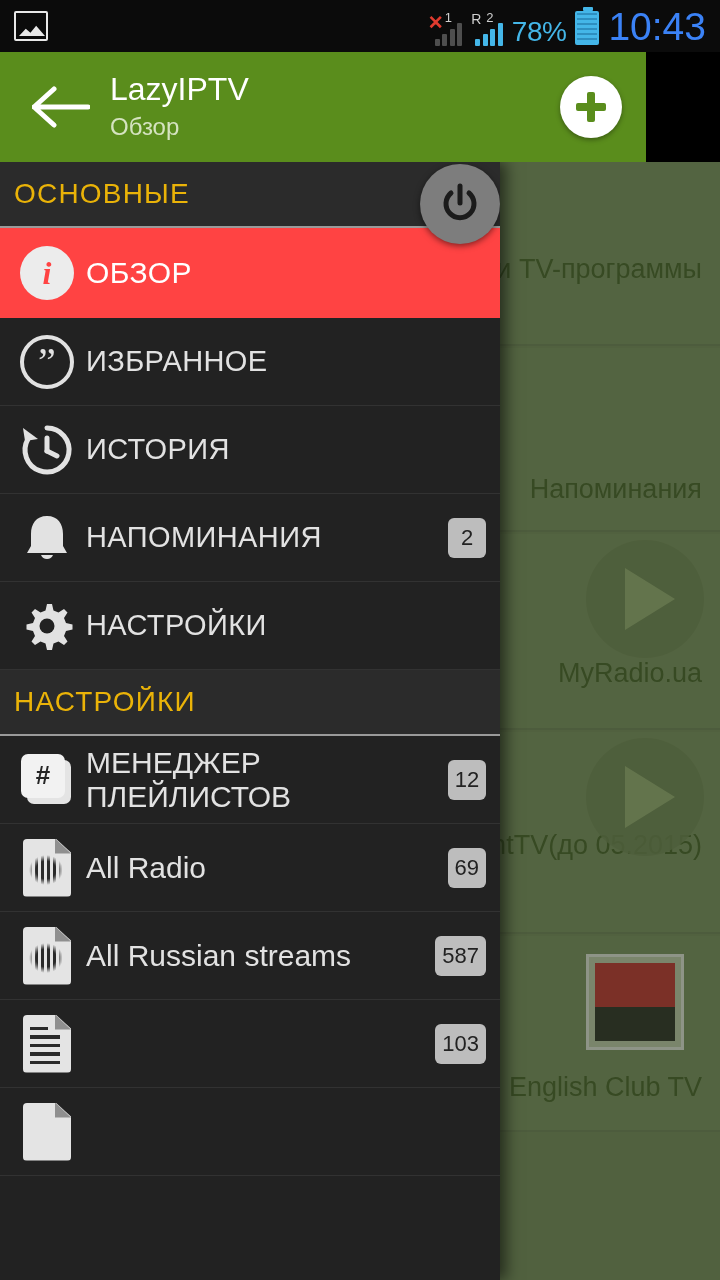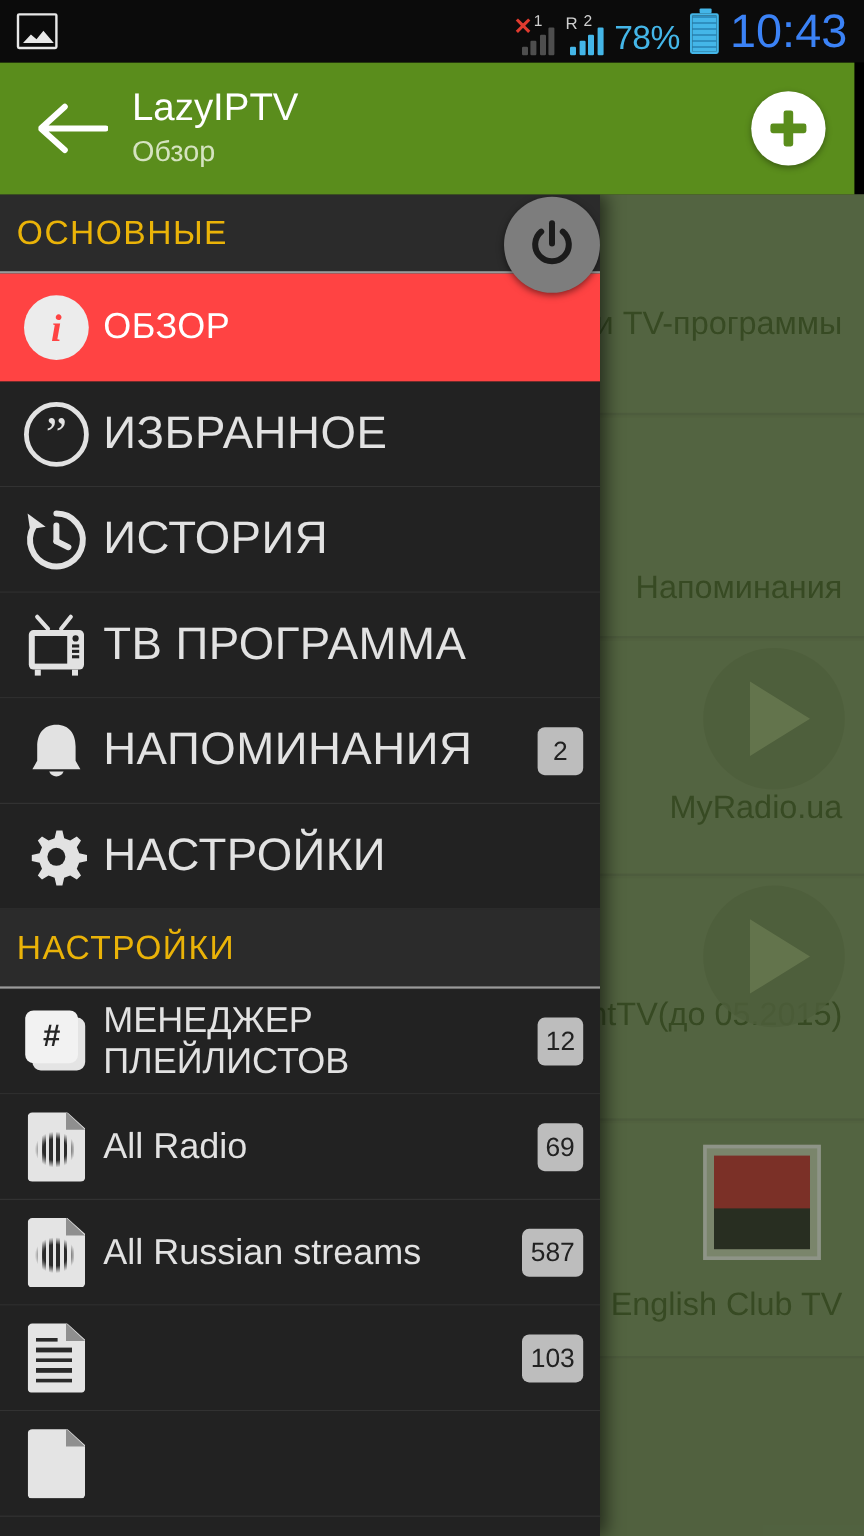--- a/index.html
+++ b/index.html
@@ -54,21 +54,21 @@
     background:repeating-linear-gradient(0deg,#44b6e8 0 3px,#2e8fc0 3px 5px);
   }
   .batt:before {
     content:""; position:absolute; top:-6px; left:6px; width:10px; height:4px;
     background:#44b6e8; border-radius:1px;
   }
   .clock { color:#3b82f6; font-size:39px; line-height:1; letter-spacing:0px; }
 
   
   .appbar {
-    position:absolute; top:52px; left:0; width:712px; height:110px;
+    position:absolute; top:52px; left:0; width:646px; height:110px;
     background:#5a8d1c; display:flex; align-items:center; padding:0 24px; z-index:30;
   }
   .back-arrow { width:74px; height:74px; position:relative; flex:0 0 auto; cursor:pointer; }
   .back-arrow svg { position:absolute; top:15px; left:8px; }
   .titles { margin-left:12px; display:flex; flex-direction:column; justify-content:center; }
   .app-title { color:#ffffff; font-size:32px; line-height:1.1; }
   .app-sub { color:#d5e3c0; font-size:24px; line-height:1.25; margin-top:4px; }
   .fab {
     margin-left:auto; width:62px; height:62px; border-radius:50%;
     background:#ffffff; display:flex; align-items:center; justify-content:center;
@@ -143,21 +143,21 @@
   }
   .section-head span { color:#eab308; font-size:28px; letter-spacing:1.2px; }
 
   .row {
     position:relative; display:flex; align-items:center;
     height:88px; padding:0 14px; border-bottom:1px solid #323232;
     background:#222222; cursor:pointer;
   }
   .row.active { background:#ff4343; border-bottom:none; height:90px; }
   .row .ico { width:66px; flex:0 0 66px; display:flex; align-items:center; justify-content:center; }
-  .row .label { color:#e2e2e2; font-size:38px; letter-spacing:.4px; margin-left:6px; }
+  .row .label { color:#e2e2e2; font-size:29px; letter-spacing:.4px; margin-left:6px; }
   .row.active .label { color:#ffffff; font-size:30px; }
   .row .badge {
     margin-left:auto; min-width:38px; height:40px; border-radius:6px;
     background:#bdbdbd; color:#222; font-size:22px;
     display:flex; align-items:center; justify-content:center; padding:0 7px;
   }
   .row.pl .label { font-size:30px; letter-spacing:0; }
 
   
   .ic-info {
@@ -324,37 +324,20 @@
         <svg class="ic-svg" viewBox="0 0 56 56">
           <path d="M28 6 A22 22 0 1 1 9 17" stroke="#e2e2e2" stroke-width="5" fill="none" stroke-linecap="round"></path>
           <path d="M4 6 L6 19 L19 17 Z" fill="#e2e2e2"></path>
           <line x1="28" y1="16" x2="28" y2="29" stroke="#e2e2e2" stroke-width="5" stroke-linecap="round"></line>
           <line x1="28" y1="29" x2="38" y2="34" stroke="#e2e2e2" stroke-width="5" stroke-linecap="round"></line>
         </svg>
       </div>
       <div class="label">ИСТОРИЯ</div>
     </div>
 
-    <div class="row">
-      <div class="ico">
-        <svg class="ic-svg" viewBox="0 0 56 56">
-          <line x1="12" y1="4" x2="21" y2="14" stroke="#e2e2e2" stroke-width="3.5" stroke-linecap="round"></line>
-          <line x1="40" y1="4" x2="32" y2="14" stroke="#e2e2e2" stroke-width="3.5" stroke-linecap="round"></line>
-          <rect x="5" y="15" width="46" height="33" rx="4" fill="#e2e2e2"></rect>
-          <rect x="10" y="20" width="27" height="23" fill="#222"></rect>
-          <circle cx="44" cy="22" r="2.6" fill="#222"></circle>
-          <rect x="41" y="27" width="6" height="2.6" fill="#222"></rect>
-          <rect x="41" y="31.5" width="6" height="2.6" fill="#222"></rect>
-          <rect x="41" y="36" width="6" height="2.6" fill="#222"></rect>
-          <rect x="10" y="48" width="5" height="5" fill="#e2e2e2"></rect>
-          <rect x="41" y="48" width="5" height="5" fill="#e2e2e2"></rect>
-        </svg>
-      </div>
-      <div class="label">ТВ ПРОГРАММА</div>
-    </div>
 
     <div class="row">
       <div class="ico">
         <svg class="ic-svg" viewBox="0 0 56 56">
           <path d="M28 6 C17 6 12 14 12 24 L12 36 L8 43 L48 43 L44 36 L44 24 C44 14 39 6 28 6 Z" fill="#e2e2e2"></path>
           <path d="M22 45 A6.5 6.5 0 0 0 34 45 Z" fill="#e2e2e2"></path>
         </svg>
       </div>
       <div class="label">НАПОМИНАНИЯ</div>
       <div class="badge">2</div>

